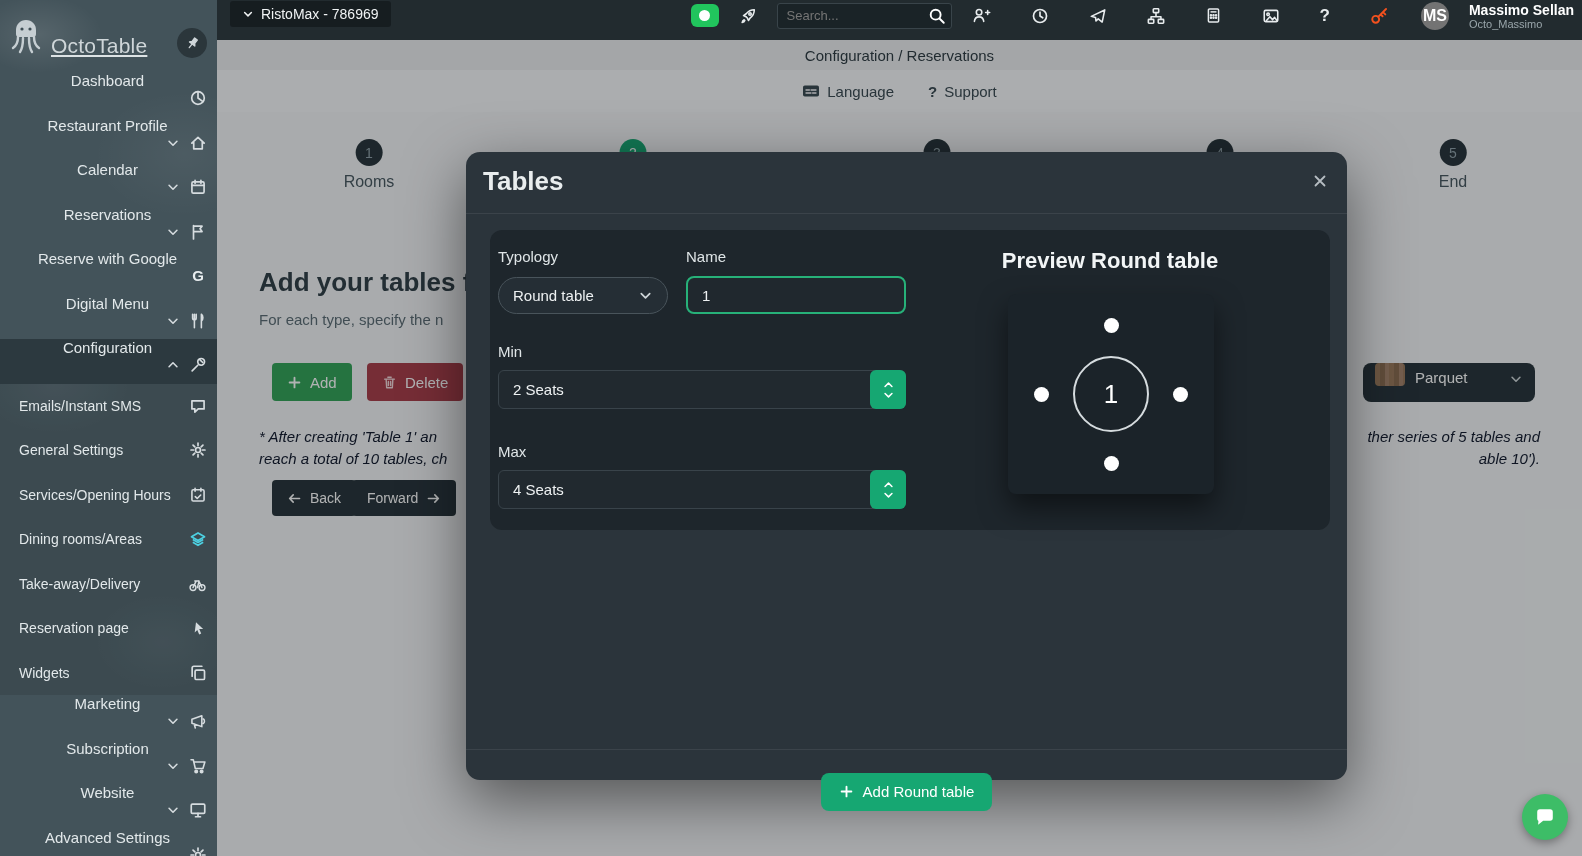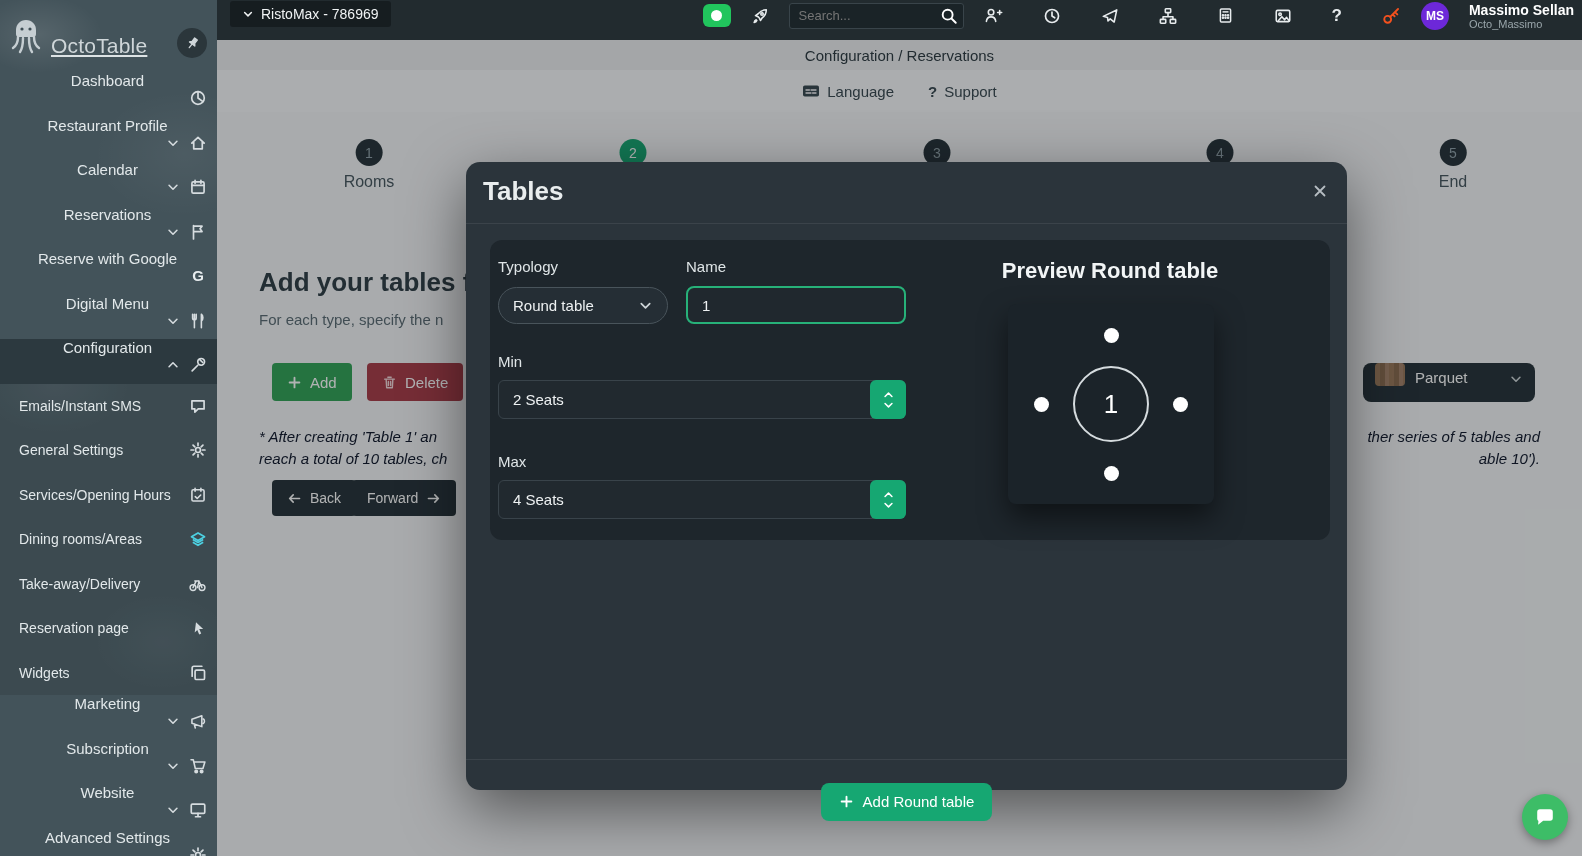--- a/index.html
+++ b/index.html
@@ -17,22 +17,22 @@
   .tb-right { margin-left:auto; display:flex; align-items:center; gap:20px; padding:1px 8px 0 0; height:30px; }
   .status-pill { width:28px; height:23px; border-radius:6px; background:#21c55d; display:flex; align-items:center; justify-content:center; }
   .status-pill .dot { width:11px; height:11px; border-radius:50%; background:#fff; }
   .search-box { position:relative; width:175px; height:26px; background:#1a2327; border:1px solid #39444a; border-radius:3px;
                 display:flex; align-items:center; }
   .search-box input { flex:1; height:100%; background:transparent; border:0; outline:0; color:#cfd6da;
                       font-size:13px; padding:0 28px 0 9px; font-family:"Liberation Sans",sans-serif; }
   .search-box .ico { position:absolute; right:5px; top:3px; }
   .tb-icons { display:flex; align-items:center; gap:40px; }
   .q-glyph { font-size:17px; font-weight:bold; color:#e8ecee; }
-  .avatar { width:28px; height:28px; border-radius:50%; background:#6d28d9; color:#fff; font-size:12px; font-weight:bold;
-            display:flex; align-items:center; justify-content:center; margin-left:0; }
+  .avatar { width:28px; height:28px; border-radius:50%; background:#737373; color:#fff; font-size:16px; font-weight:bold;
+            display:flex; align-items:center; justify-content:center; margin-left:12px; }
   .user-meta { line-height:1.1; padding-top:2px; }
   .user-meta .uname { font-size:14px; font-weight:bold; color:#fff; }
   .user-meta .uhandle { font-size:11px; color:#9aa6ab; }
 
   
   #bar-breadcrumb { position:absolute; left:217px; right:0; top:40px; height:30px; background:#eceeef;
                     display:flex; align-items:center; justify-content:center; font-size:15px; color:#2b383f; }
   #bar-utility { position:absolute; left:217px; right:0; top:70px; height:42px; background:#f7f8f9;
                  display:flex; align-items:center; justify-content:center; gap:34px; font-size:15px; color:#37474f; }
   .util-group { display:flex; align-items:center; gap:7px; }
@@ -74,21 +74,21 @@
   .pin-btn { margin-left:auto; width:30px; height:30px; border-radius:50%; background:#2b363b;
              display:flex; align-items:center; justify-content:center; color:#cfd6d9; }
   .nav-item { height:44.5px; display:flex; align-items:center; padding:0 10px 0 8px; font-size:15px; color:#e2e8ea;flex-direction:column; }
   .nav-item.active { background:#2c393f; }
   .nav-right { margin-left:auto; display:flex; align-items:center; gap:9px; color:#d6dcdf; }
   .submenu { background:rgba(0,0,0,.10); }
   .sub-item { height:44.5px; display:flex; align-items:center; padding:0 10px 0 19px; font-size:14px; color:#e2e8ea; }
   .g-letter { font-size:15px; font-weight:bold; color:#e9eef0; width:18px; text-align:center; }
 
   
-  #modal { position:absolute; left:466px; top:162px; width:881px; height:628px; background:#2b343b; border-radius:14px;
+  #modal { position:absolute; left:466px; top:152px; width:881px; height:628px; background:#2b343b; border-radius:14px;
            box-shadow:0 20px 60px rgba(0,0,0,.5); z-index:50; color:#e9edee; }
   .modal-head { position:relative; height:62px; border-bottom:1px solid rgba(255,255,255,.08); }
   .modal-title { position:absolute; left:17px; top:14px; font-size:26px; font-weight:bold; }
   .modal-close { position:absolute; right:18px; top:20px; background:none; border:0; color:#b6bdc2; }
   .modal-card { position:absolute; left:24px; top:78px; width:840px; height:300px; background:#1e262c; border-radius:12px; }
   .flabel { position:absolute; font-size:15px; color:#dfe5e7; }
   .select-pill { position:absolute; left:8px; top:47px; width:170px; height:37px; border:1px solid #49545b; border-radius:19px;
                  background:#252e35; display:flex; align-items:center; justify-content:space-between; padding:0 14px;
                  font-size:15px; color:#eef1f2; }
   .name-input { position:absolute; left:196px; top:46px; width:220px; height:38px; border:2px solid #27b179; border-radius:8px;

